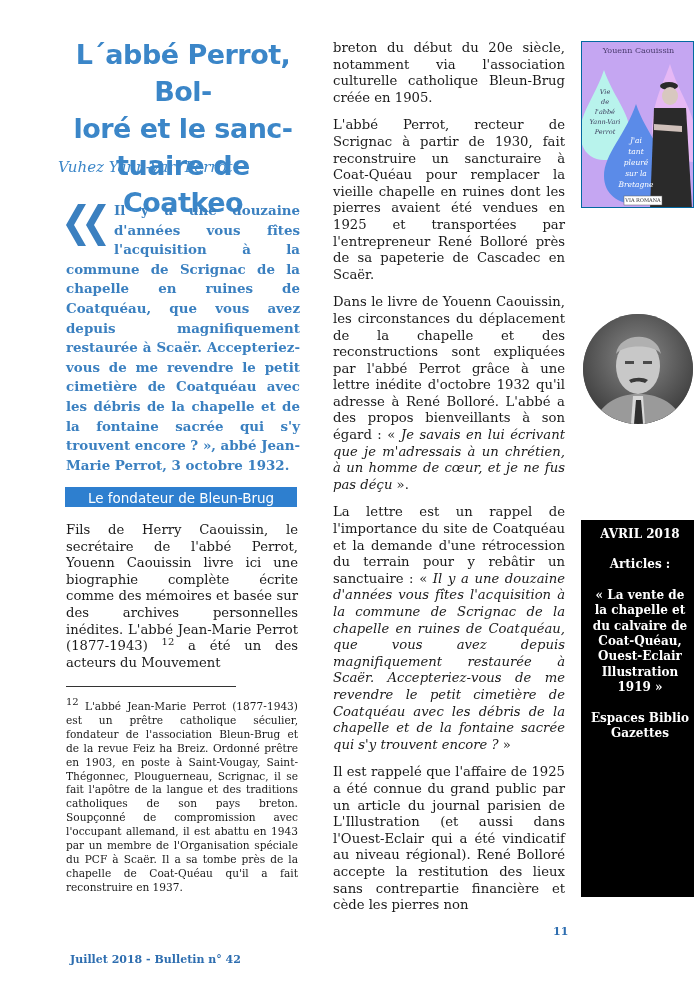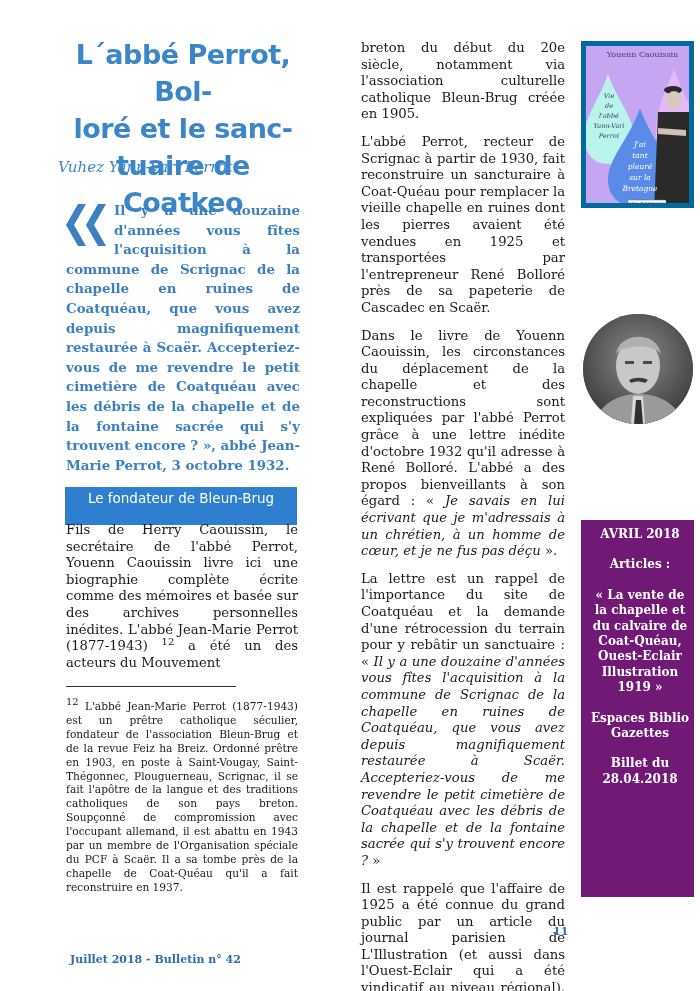--- a/index.html
+++ b/index.html
@@ -21,55 +21,55 @@
     position: absolute; left: 64px; top: 200px; width: 46px; height: 50px;
   }
   .pull-quote {
     position: absolute; left: 66px; top: 201px; width: 234px;
     color: #3b80c0; font-family: "DejaVu Serif", serif; font-weight: bold;
     font-size: 13.4px; line-height: 19.6px; text-align: justify;
   }
   .pull-quote .indent-float { float: left; width: 48px; height: 56px; }
 
   .section-header {
-    position: absolute; left: 65px; top: 487px; width: 232px; height: 38px;
+    position: absolute; left: 65px; top: 487px; width: 232px; height: 20px;
     background: #2e7fcf; color: #ffffff;
     font-family: "DejaVu Sans", sans-serif; font-size: 13.5px;
     line-height: 22px; text-align: center;
   }
 
   .body-text {
     font-family: "DejaVu Serif", serif; font-size: 13.2px; line-height: 16.6px;
     text-align: justify; color: #1a1a1a;
   }
   .col1-text { position: absolute; left: 66px; top: 522px; width: 232px; }
   .footnote-rule { position: absolute; left: 66px; top: 686px; width: 170px; border-top: 1px solid #333; }
   .footnote {
     position: absolute; left: 66px; top: 700px; width: 232px;
     font-family: "DejaVu Serif", serif; font-size: 10.6px; line-height: 13.9px;
     text-align: justify; color: #1a1a1a;
   }
   sup { font-size: 10px; vertical-align: super; line-height: 0; }
 
   .col2 { position: absolute; left: 333px; top: 40px; width: 232px; }
-  .col2 p { margin-bottom: 11px; margin-left: 28px; }
+  .col2 p { margin-bottom: 11px; }
   .col2 em { font-style: italic; }
 
   .book-cover {
     position: absolute; left: 581px; top: 41px; width: 113px; height: 167px;
-    border: 5px solid #0369a1; background: #c5a6f2; overflow: hidden;
+    border: 1px solid #0369a1; background: #c5a6f2; overflow: hidden;
   }
   .portrait {
     position: absolute; left: 583px; top: 314px; width: 110px; height: 110px;
     border-radius: 50%; overflow: hidden; background: #6c6c6c;
   }
 
   .sidebar-box {
     position: absolute; left: 581px; top: 520px; width: 113px; height: 377px;
-    background: #701a75; color: #ffffff;
+    background: #000000; color: #ffffff;
     font-family: "DejaVu Serif", serif; font-weight: bold; font-size: 12px;
     line-height: 15.4px; text-align: center; padding: 7px 4px 0 9px;
   }
   .sidebar-box div { margin-bottom: 15px; }
 
   .footer-left {
     position: absolute; left: 70px; top: 925px;
     color: #2e6eb0; font-family: "DejaVu Serif", serif; font-weight: bold; font-size: 11px; margin-top: 28px;
   }
   .page-number {
@@ -160,17 +160,16 @@
     <rect x="60" y="47" width="9" height="3" fill="#4a4a4a"></rect>
     <path d="M46 66 C 52 63, 60 63, 65 66 L 62 69 C 57 67, 53 67, 48 69 Z" fill="#3a3a3a"></path>
   </svg>
 </div>
 
 <div class="sidebar-box">
   <div>AVRIL 2018</div>
   <div>Articles :</div>
   <div>« La vente de la chapelle et du calvaire de Coat-Quéau, Ouest-Eclair Illustration 1919 »</div>
   <div>Espaces Biblio Gazettes</div>
-  <div>Billet du 28.04.2018</div>
 </div>
 
 <div class="footer-left">Juillet 2018 - Bulletin n° 42</div>
 <div class="page-number">11</div>
 
 </body></html>

